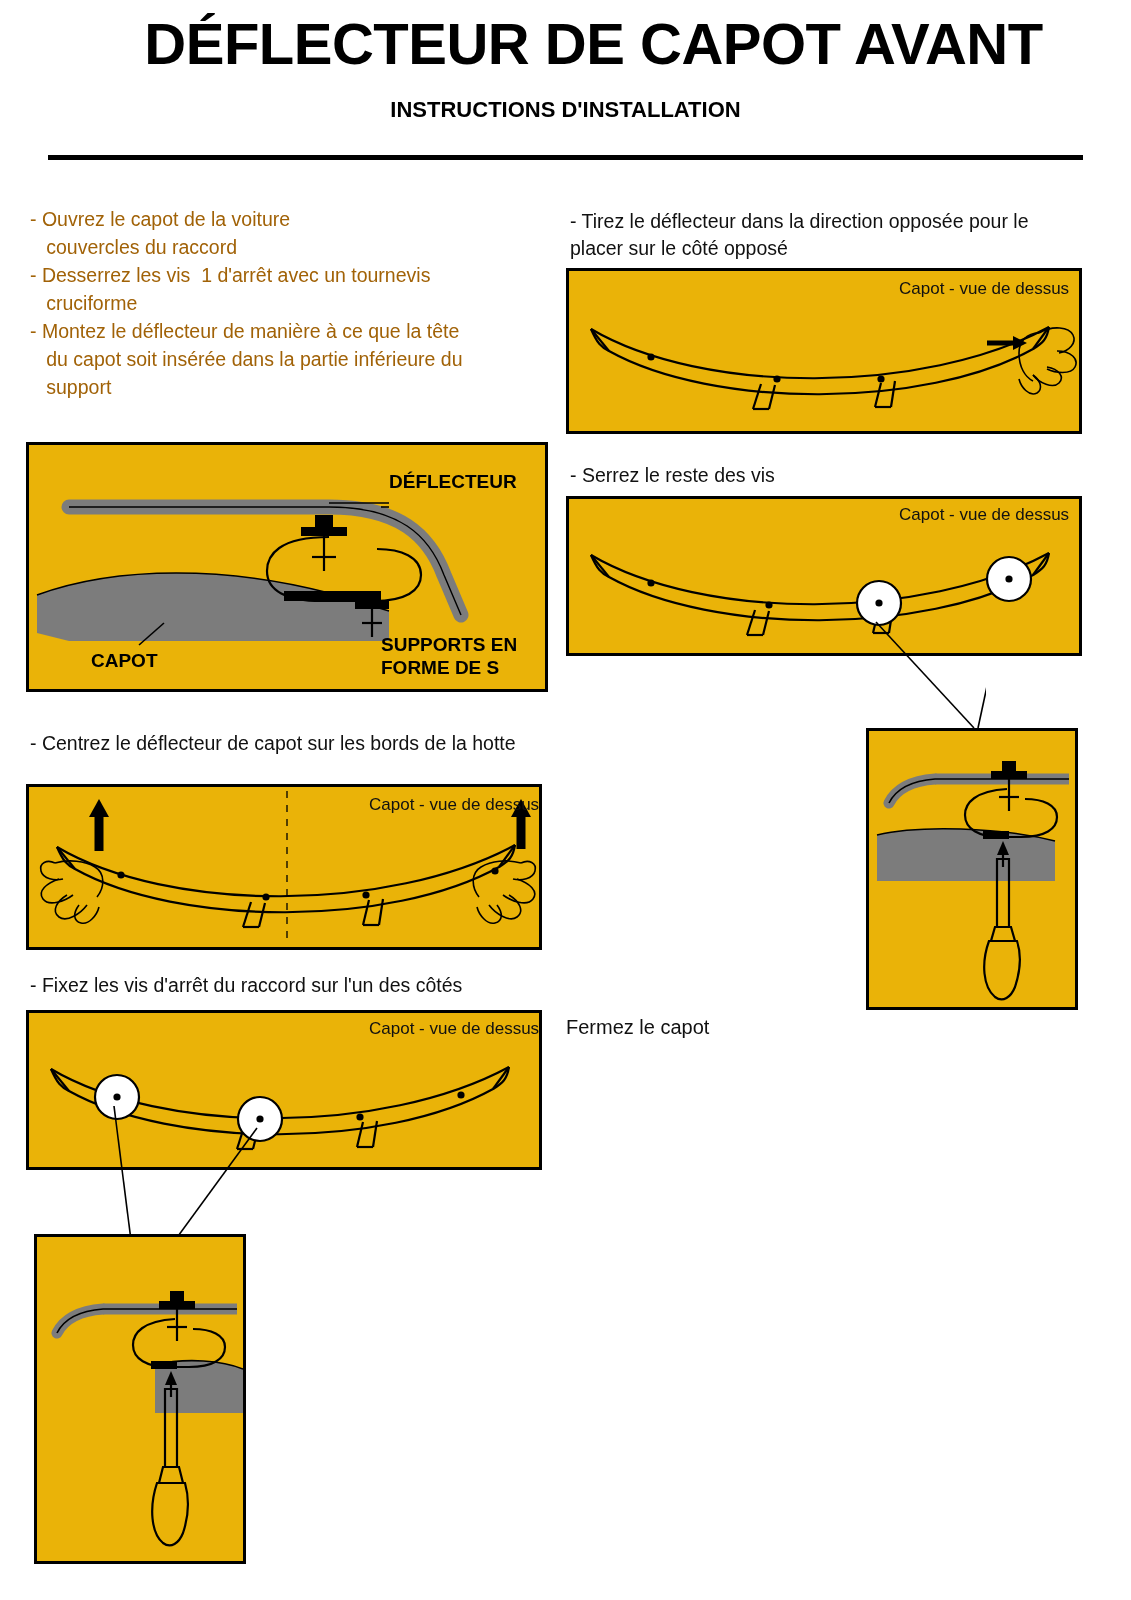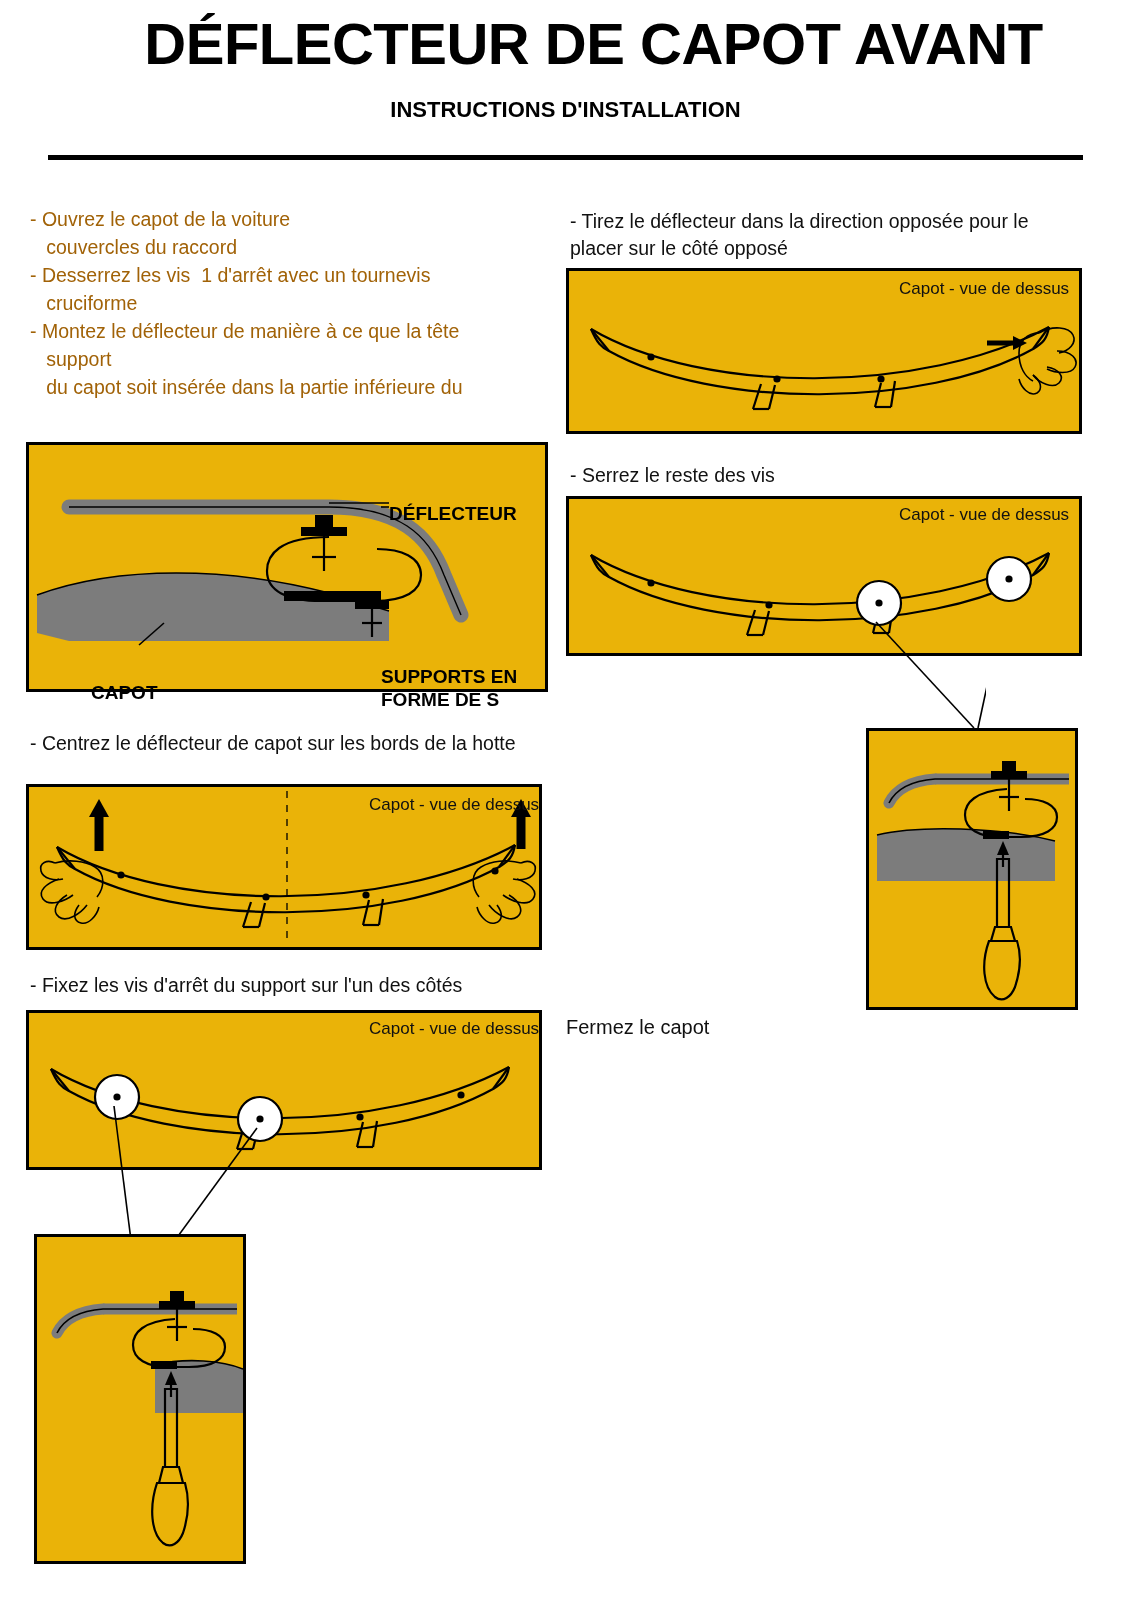--- a/index.html
+++ b/index.html
@@ -84,21 +84,20 @@
     white-space: nowrap;
   }
 
   .bold-label {
     position: absolute;
     font-size: 19px;
     font-weight: bold;
     line-height: 23px;
     color: #000;
     white-space: pre-line;
-    margin-top: 32px;
   }
 
   svg { display: block; }
   .ln { fill: none; stroke: #000; stroke-width: 2.2; }
   .ln-thin { fill: none; stroke: #000; stroke-width: 1.6; }
   .gray { fill: #7c7c7c; }
   .wht { fill: #ffffff; }
   .blk { fill: #000000; }
 </style>
 </head>
@@ -109,22 +108,22 @@
   <div class="title">DÉFLECTEUR DE CAPOT AVANT</div>
   <div class="subtitle">INSTRUCTIONS D'INSTALLATION</div>
   <div class="rule"></div>
 
   <div class="steps" style="left:30px; top:205px; width:510px;">
     <div>- Ouvrez le capot de la voiture</div>
     <div>   couvercles du raccord</div>
     <div>- Desserrez les vis  1 d'arrêt avec un tournevis</div>
     <div>   cruciforme</div>
     <div>- Montez le déflecteur de manière à ce que la tête</div>
+    <div>   du capot soit insérée dans la partie inférieure du</div>
     <div>   support</div>
-    <div>   du capot soit insérée dans la partie inférieure du</div>
   </div>
 
   <div class="panel" style="left:26px; top:442px; width:522px; height:250px;">
     <svg width="516" height="244" viewBox="0 0 516 244">
 
       <path d="M 40 62 L 300 62 C 370 62 400 90 415 130 L 432 170" fill="none" stroke="#7c7c7c" stroke-width="15" stroke-linecap="round"></path>
       <path d="M 40 62 L 300 62 C 370 62 400 90 415 130 L 432 170" fill="none" stroke="#000" stroke-width="1.4"></path>
 
       <path d="M 8 188 L 8 150 C 90 120 200 122 300 148 L 360 166 L 360 196 L 40 196 Z" class="gray"></path>
       <path d="M 8 150 C 90 120 200 122 300 148 L 360 166" class="ln-thin" stroke="#000"></path>
@@ -197,21 +196,21 @@
       <g class="ln-thin">
         <path d="M 492 76 C 500 72 508 76 506 84 C 504 92 492 94 484 92"></path>
         <path d="M 488 92 C 500 96 510 104 504 112 C 498 120 482 114 474 108"></path>
         <path d="M 480 108 C 490 114 496 124 488 130 C 480 136 466 126 460 118"></path>
         <path d="M 468 118 C 474 126 474 134 466 136 C 458 138 450 128 448 120"></path>
         <path d="M 492 76 C 478 72 462 74 452 80 C 442 86 442 100 450 110"></path>
       </g>
     </svg>
   </div>
 
-  <div class="caption" style="left:30px; top:972px; width:520px;">- Fixez les vis d'arrêt du support sur l'un des côtés</div>
+  <div class="caption" style="left:30px; top:972px; width:520px;">- Fixez les vis d'arrêt du raccord sur l'un des côtés</div>
 
   <div class="panel" style="left:26px; top:1010px; width:516px; height:160px;">
     <div class="panel-label" style="left:340px; top:6px;">Capot - vue de dessus</div>
     <svg width="510" height="154" viewBox="0 0 510 154">
       <path d="M 22 56 C 134 122 354 122 480 54" class="ln"></path>
       <path d="M 22 56 C 28 70 32 74 40 78 C 144 136 356 136 464 76 C 474 70 478 66 480 54" class="ln"></path>
       <path d="M 22 56 L 40 78" class="ln"></path>
       <path d="M 480 54 L 464 76" class="ln"></path>
       <circle cx="231" cy="106" r="3.6" class="blk"></circle>
       <circle cx="331" cy="104" r="3.6" class="blk"></circle>

